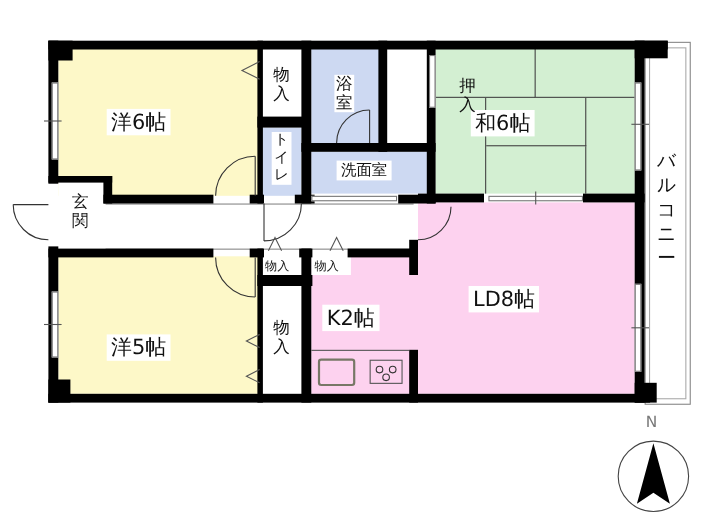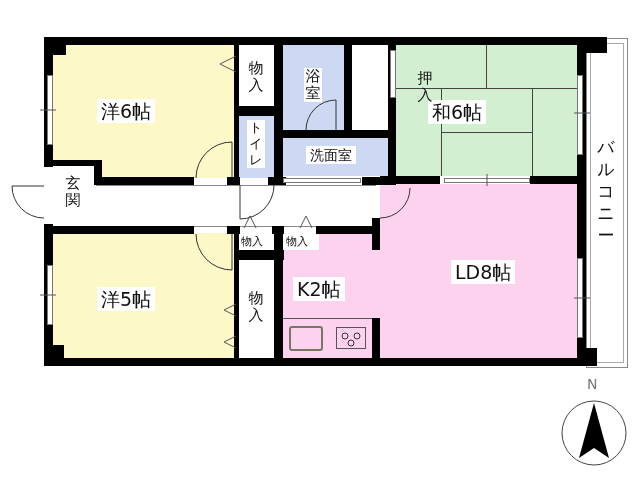--- a/index.html
+++ b/index.html
@@ -114,23 +114,23 @@
 <div class="abs" style="left:289px;top:326px;width:34px;height:25px;border:2px solid #776;border-radius:3px;box-sizing:border-box;"></div>
 <div class="abs" style="left:336px;top:327px;width:30px;height:22px;border:1px solid #555;box-sizing:border-box;">
   <svg width="30" height="22" style="left:0;top:0;">
     <circle cx="8" cy="8" r="3" fill="none" stroke="#333"></circle>
     <circle cx="20" cy="8" r="3" fill="none" stroke="#333"></circle>
     <circle cx="14" cy="15" r="3" fill="none" stroke="#333"></circle>
   </svg>
 </div>
 
 <div class="label" style="left:97px;top:99px;">洋6帖</div>
-<div class="label" style="left:97px;top:287px;">洋5帖</div>
+<div class="label" style="left:97px;top:304px;">洋5帖</div>
 <div class="label" style="left:428px;top:100px;">和6帖</div>
-<div class="label" style="left:426px;top:260px;margin-left:25px;">LD8帖</div>
+<div class="label" style="left:426px;top:260px;">LD8帖</div>
 <div class="label" style="left:293px;top:277px;">K2帖</div>
 <div class="label" style="left:306px;top:146px;font-size:14px;line-height:18px;">洗面室</div>
 <div class="vlabel" style="left:304px;top:68px;background:#fff;">浴室</div>
 <div class="vlabel" style="left:247px;top:120px;background:#fff;font-size:13px;line-height:16px;">トイレ</div>
 <div class="vlabel" style="left:64px;top:175px;">玄関</div>
 <div class="vlabel" style="left:247px;top:60px;">物入</div>
 <div class="vlabel" style="left:376px;top:70px;margin-left:40px;">押入</div>
 <div class="vlabel" style="left:247px;top:290px;">物入</div>
 <div class="slabel" style="left:241px;top:235px;">物入</div>
 <div class="slabel" style="left:286px;top:235px;">物入</div>

